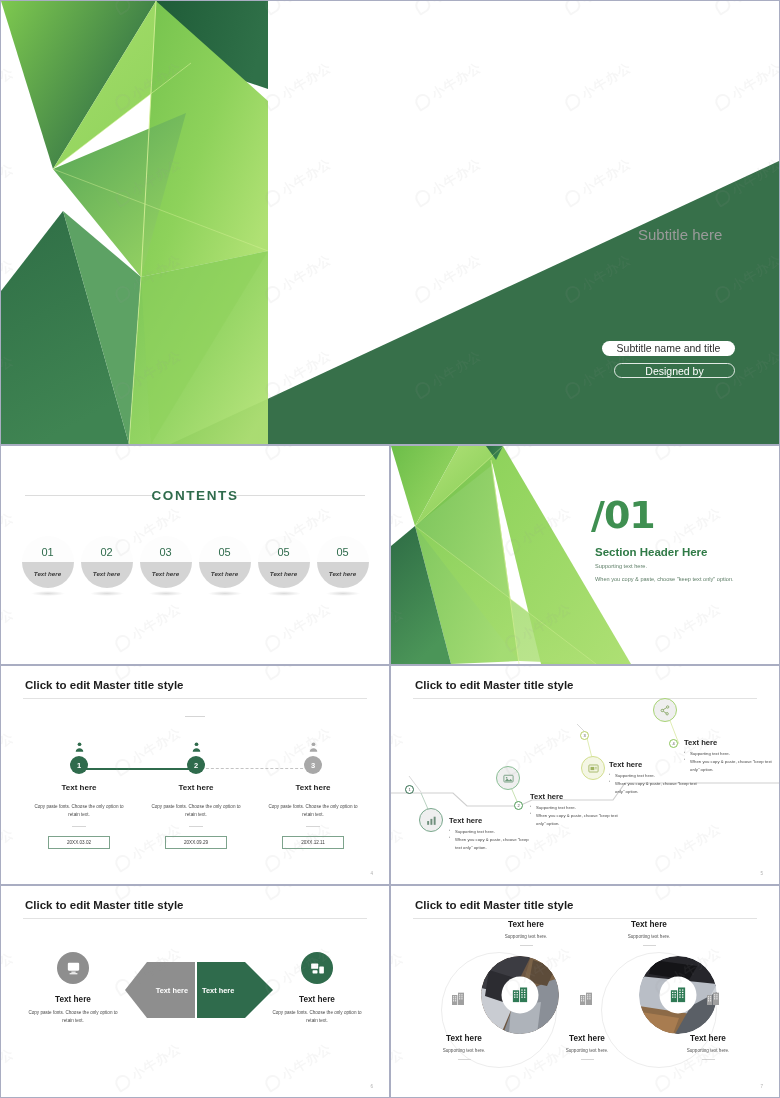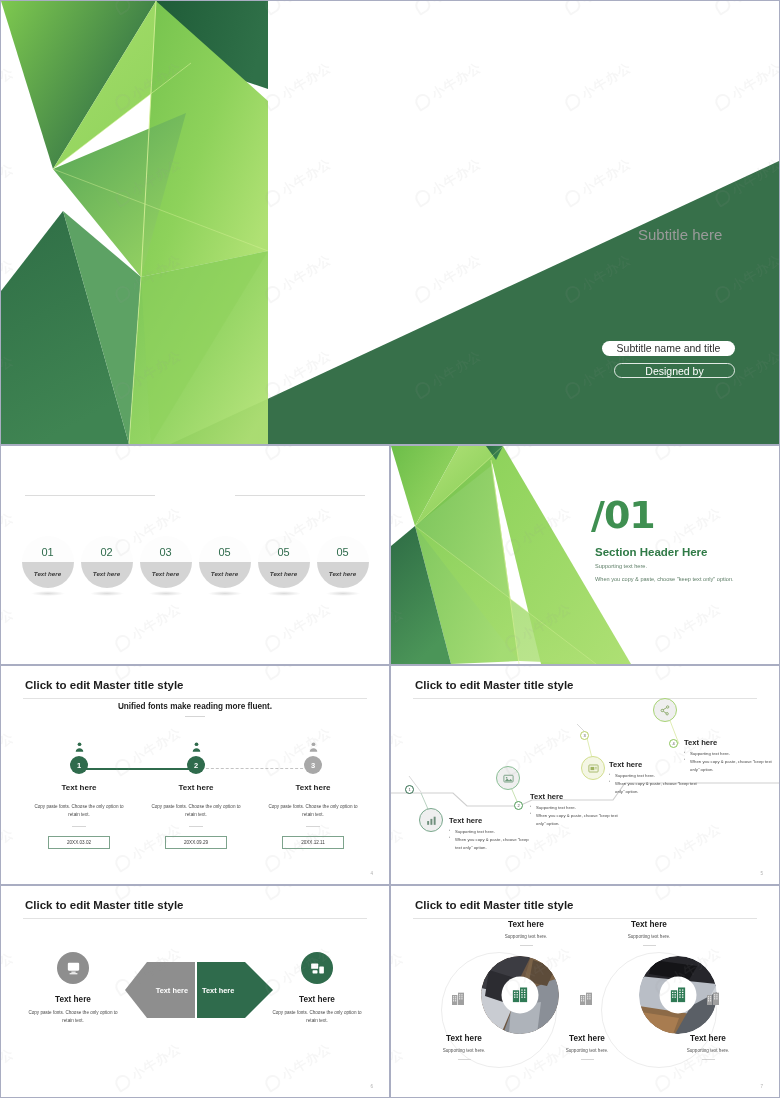--- a/index.html
+++ b/index.html
@@ -313,20 +313,21 @@
         <div class="wm-cell" style="left: 260px; top: 460px;">小牛办公</div>
         <div class="wm-cell" style="left: 410px; top: 460px;">小牛办公</div>
         <div class="wm-cell" style="left: 560px; top: 460px;">小牛办公</div>
         <div class="wm-cell" style="left: 710px; top: 460px;">小牛办公</div>
       </div>
   </div>
 
   <div class="slide">
     <div class="s2-rule l"></div>
     <div class="s2-rule r"></div>
+    <div class="s2-title">CONTENTS</div>
     <div class="s2-circles">
 
       <div class="s2-item">
         <div class="s2-circ">
           <div class="top">01</div>
           <div class="bot">Text here</div>
         </div>
         <div class="s2-shadow"></div>
       </div>
 
@@ -432,21 +433,20 @@
         <div class="wm-cell" style="left: 260px; top: 76px;"><span class="lg"></span>小牛办公</div>
         <div class="wm-cell" style="left: -40px; top: 172px;">小牛办公</div>
         <div class="wm-cell" style="left: 110px; top: 172px;"><span class="lg"></span>小牛办公</div>
         <div class="wm-cell" style="left: 260px; top: 172px;"><span class="lg"></span>小牛办公</div>
       </div>
   </div>
 
   <div class="slide">
     <div class="c-title">Click to edit Master title style</div>
     <div class="c-rule"></div>
-    <div class="s4-sub">Unified fonts make reading more fluent.</div>
     <div class="s4-tick"></div>
 
     <div class="s4-wrap">
       <div class="s4-line solid"></div>
       <div class="s4-line dash"></div>
 
       <div class="s4-node" style="left:26px">
         <div class="pic">
           <svg width="13" height="13" viewBox="0 0 24 24">
               <circle cx="12" cy="6" r="3.4" fill="#2f6b4c"></circle>

